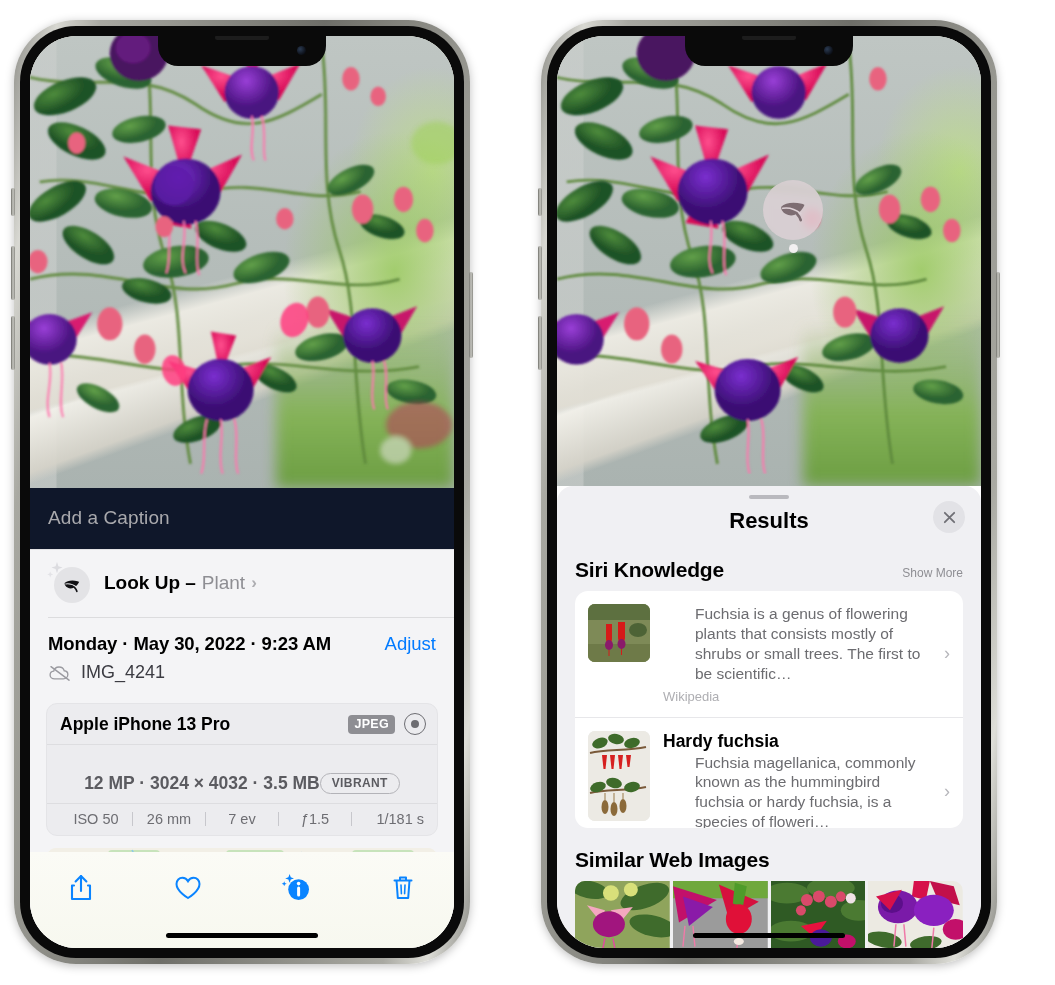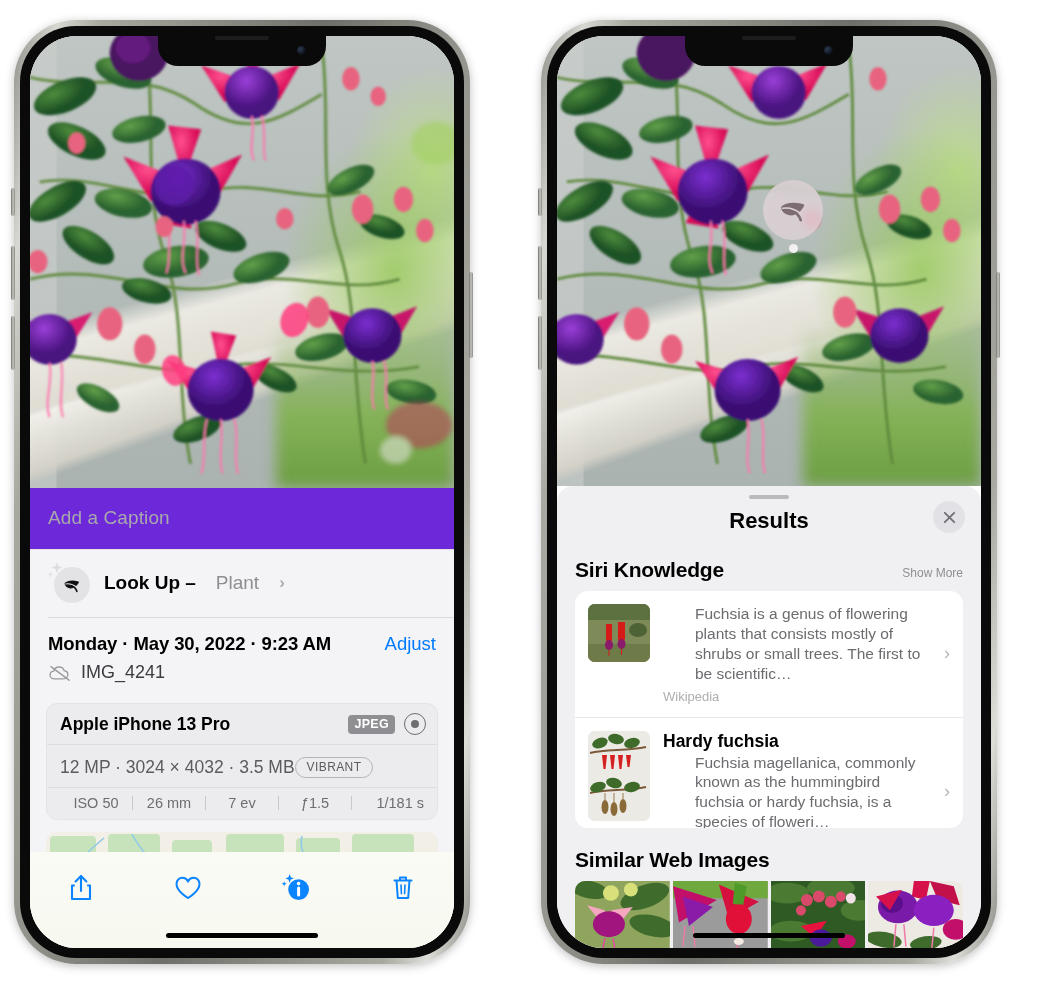--- a/index.html
+++ b/index.html
@@ -89,40 +89,40 @@
   }
   .leafsvg, .flowsvg { position:absolute; inset:0; }
 
   
   .sheet {
     position:absolute; left:0; right:0; top:452px; bottom:0;
     background:#f4f4f6;
     display:flex; flex-direction:column;
   }
   .caption-row {
-    background:#6d28d9;
+    background:#0f172a;
     padding: 19px 18px 20px 18px;
     border-bottom: 1px solid #e2e2e4;
   }
   .caption-ph { font-size:19px; color:#a9a9ad; letter-spacing:.1px; }
 
   .lookup-row {
     display:flex; align-items:center; gap:14px;
     padding: 13px 18px 14px 20px;
     background:#f4f4f6;
   }
   .lookup-icon-wrap { position:relative; width:40px; height:40px; flex:0 0 auto; }
   .lookup-circle {
     position:absolute; left:4px; top:4px;
     width:36px; height:36px; border-radius:50%;
     background:#e3e3e6;
     display:flex; align-items:center; justify-content:center;
   }
   .sparkle { position:absolute; left:-6px; top:-4px; }
-  .lookup-text { font-size:19px; font-weight:bold; color:#000; display:flex; align-items:center; gap:20px; }
+  .lookup-text { font-size:19px; font-weight:bold; color:#000; display:flex; align-items:center; gap:6px; }
   .lookup-text .sub { font-weight:normal; color:#8e8e93; }
   .chev { color:#aeaeb2; font-size:17px; font-weight:600; }
 
   .divider { height:1px; background:#dcdcde; margin-left:18px; }
 
   .date-block { padding: 15px 18px 4px 18px; }
   .date-line { display:flex; align-items:baseline; justify-content:space-between; }
   .date-text { font-size:18.5px; font-weight:bold; color:#000; letter-spacing:-.1px; }
   .adjust { font-size:18.5px; color:#007aff; }
   .file-line { display:flex; align-items:center; gap:9px; margin-top:7px; padding-bottom:6px; }
@@ -143,21 +143,21 @@
   .cam-title { font-size:17.5px; font-weight:bold; color:#000; }
   .cam-head-right { display:flex; align-items:center; gap:9px; }
   .fmt-badge {
     background:#8e8e93; color:#fff; font-size:12.5px; font-weight:bold;
     padding: 2px 6px 3px 6px; border-radius:4px; letter-spacing:.3px;
   }
   .raw-icon { width:22px; height:22px; border-radius:50%; border:1.6px solid #6d6d72; display:flex; align-items:center; justify-content:center; }
   .raw-icon i { width:8px; height:8px; border-radius:50%; background:#6d6d72; display:block; }
   .cam-body { padding: 8px 13px 9px 13px; border-bottom:1px solid #dddde0; }
   .cam-lens { font-size:17.5px; color:#5b5b60; }
-  .cam-specs-row { display:flex; align-items:center; justify-content:flex-start; margin-top:4px; }
+  .cam-specs-row { display:flex; align-items:center; justify-content:center; margin-top:20px;font-weight:bold; }
   .cam-specs { font-size:17.5px; color:#5b5b60; }
   .vibrant {
     font-size:12px; color:#5b5b60; letter-spacing:.4px;
     border:1.4px solid #b3b3b8; border-radius:11px; padding:2px 11px 3px 11px;
   }
   .exif { display:flex; align-items:center; padding: 7px 13px 8px 13px; }
   .exif span { font-size:14.5px; color:#6d6d72; flex:1; text-align:center; }
   .exif span:first-child { text-align:center; }
   .exif span:last-child { text-align:right; }
   .exif .sep { flex:0 0 auto; width:1px; height:14px; background:#c7c7cc; text-align:initial; }

